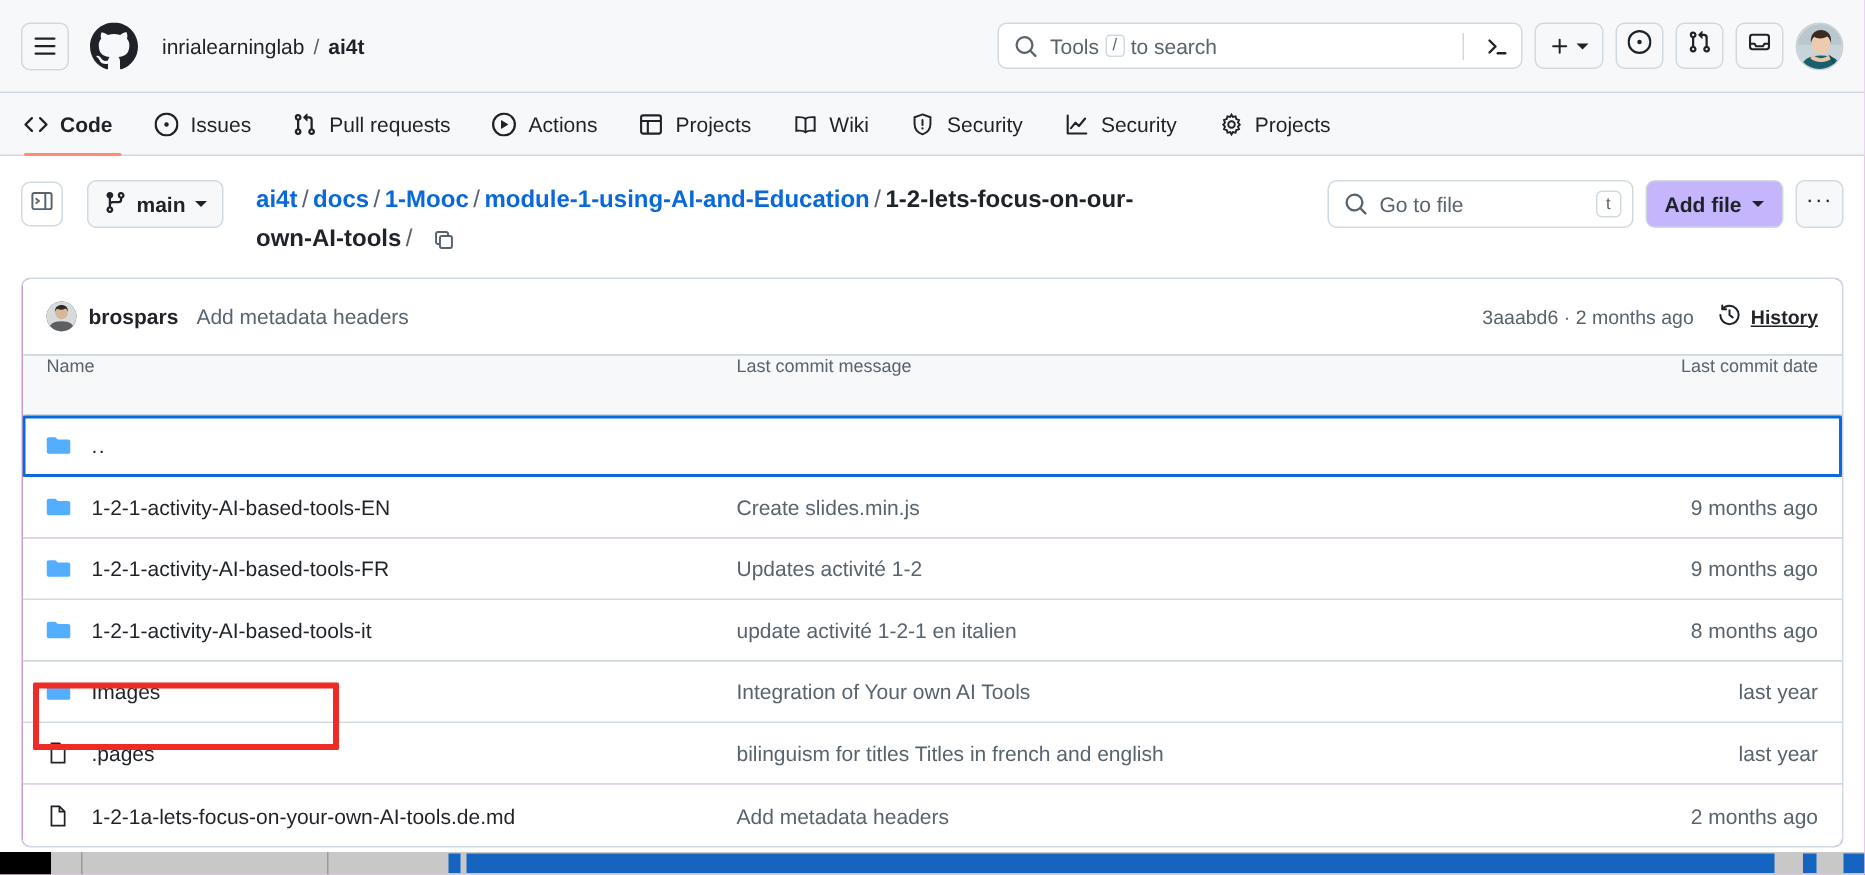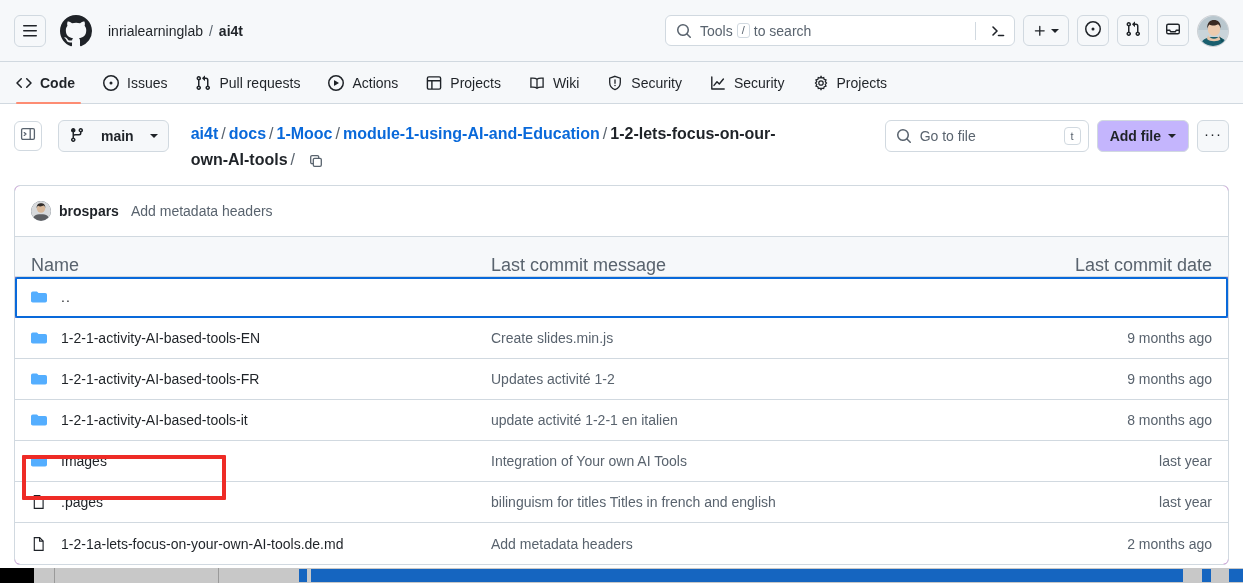--- a/index.html
+++ b/index.html
@@ -143,21 +143,21 @@
     background: #fff;
     display: flex; align-items: center; justify-content: center;
     flex: none;
     margin-top: 3px;
   }
   .branch-btn {
     height: 32px;
     border: 1px solid #d1d9e0;
     border-radius: 6px;
     background: #f6f8fa;
-    display: flex; align-items: center; gap: 16px;
+    display: flex; align-items: center; gap: 6px;
     padding: 0 10px;
     font-size: 14px; font-weight: 600;
     flex: none;
     margin-top: 2px;
     margin-left: 8px;
   }
   .crumbs {
     margin-left: 14px;
     font-size: 16px;
     line-height: 26px;
@@ -234,23 +234,23 @@
   .commit-right { margin-left: auto; display: flex; align-items: center; gap: 16px; }
   .commit-meta { font-size: 13px; color: #59636e; }
   .history-link {
     display: flex; align-items: center; gap: 6px;
     font-size: 13px; font-weight: 600; color: #1f2328;
   }
 
   .tbl-head {
     height: 40px;
     background: #f6f8fa;
-    display: flex; align-items: flex-end;
+    display: flex; align-items: flex-start;
     padding: 0 16px;
-    font-size: 18px; color: #59636e;
+    font-size: 12px; color: #59636e;
     border-bottom: 1px solid #d1d9e0;
   }
   .col-name { width: 460px; flex: none; }
   .col-msg  { flex: 1; }
   .col-date { width: 180px; flex: none; text-align: right; }
 
   .tbl-row {
     height: 41px;
     display: flex; align-items: center;
     padding: 0 16px;
@@ -546,20 +546,33 @@
           <g clip-path="url(#cavclip)">
             <rect width="20" height="20" fill="#d8dadc"></rect>
             <path d="M1 20c.8-5 3.4-6.8 9-6.8s8.2 1.8 9 6.8z" fill="#5d5f63"></path>
             <circle cx="10" cy="7.6" r="4.2" fill="#d8b89a"></circle>
             <path d="M5.6 7c0-3.4 2-4.7 4.4-4.7S14.4 3.6 14.4 7c-.5-1.3-1-2-1.7-2.4-1.7 1-4.4 1.1-5.6.2-.6.4-1.1 1.1-1.5 2.2z" fill="#2f2a27"></path>
           </g>
         </svg>
       </div>
       <span class="commit-author">brospars</span>
       <span class="commit-msg">Add metadata headers</span>
+      <div class="commit-right">
+        <span class="commit-meta"><span>3aaabd6</span><span> · </span><span>2 months ago</span></span>
+        <a class="history-link" href="#">
+          <span>
+            <svg width="16" height="16" viewBox="0 0 16 16" fill="none" stroke="#1f2328" stroke-width="1.35" stroke-linecap="round" stroke-linejoin="round">
+                <path d="M1.9 8a6.1 6.1 0 106.1-6.1A6.1 6.1 0 003.3 4"></path>
+                <path d="M3.2 1.6v2.6h2.6"></path>
+                <path d="M8 4.8V8l2.1 1.6"></path>
+              </svg>
+          </span>
+          <span>History</span>
+        </a>
+      </div>
     </div>
 
     <div class="tbl-head">
       <div class="col-name">Name</div>
       <div class="col-msg">Last commit message</div>
       <div class="col-date">Last commit date</div>
     </div>
 
     <div class="tbl-row focus-row">
       <div class="row-name">

